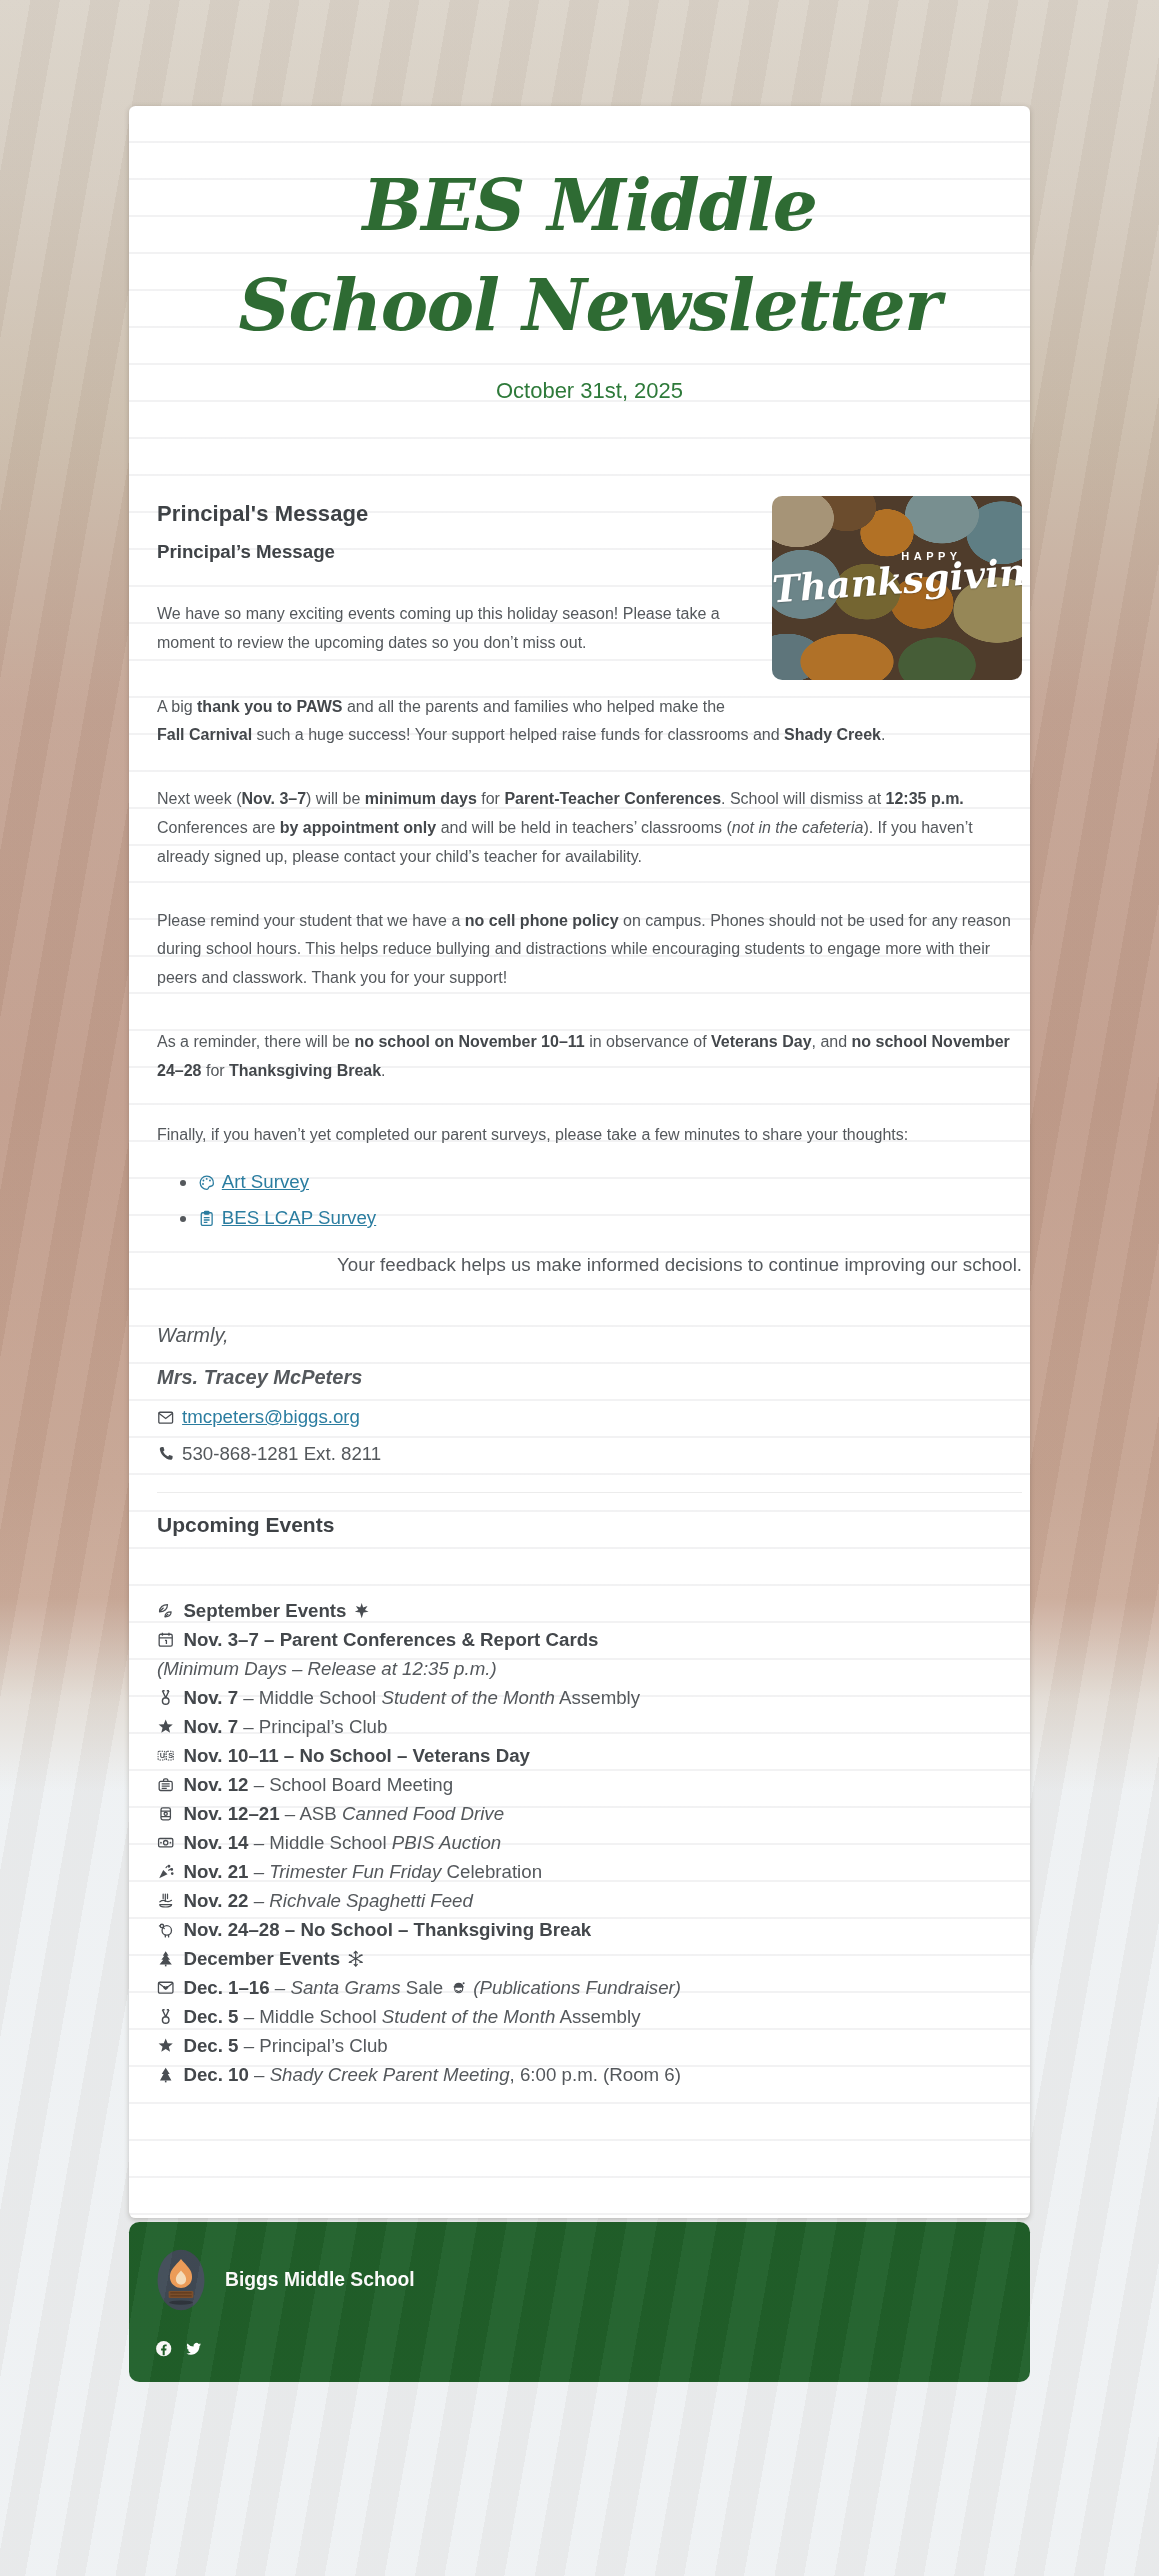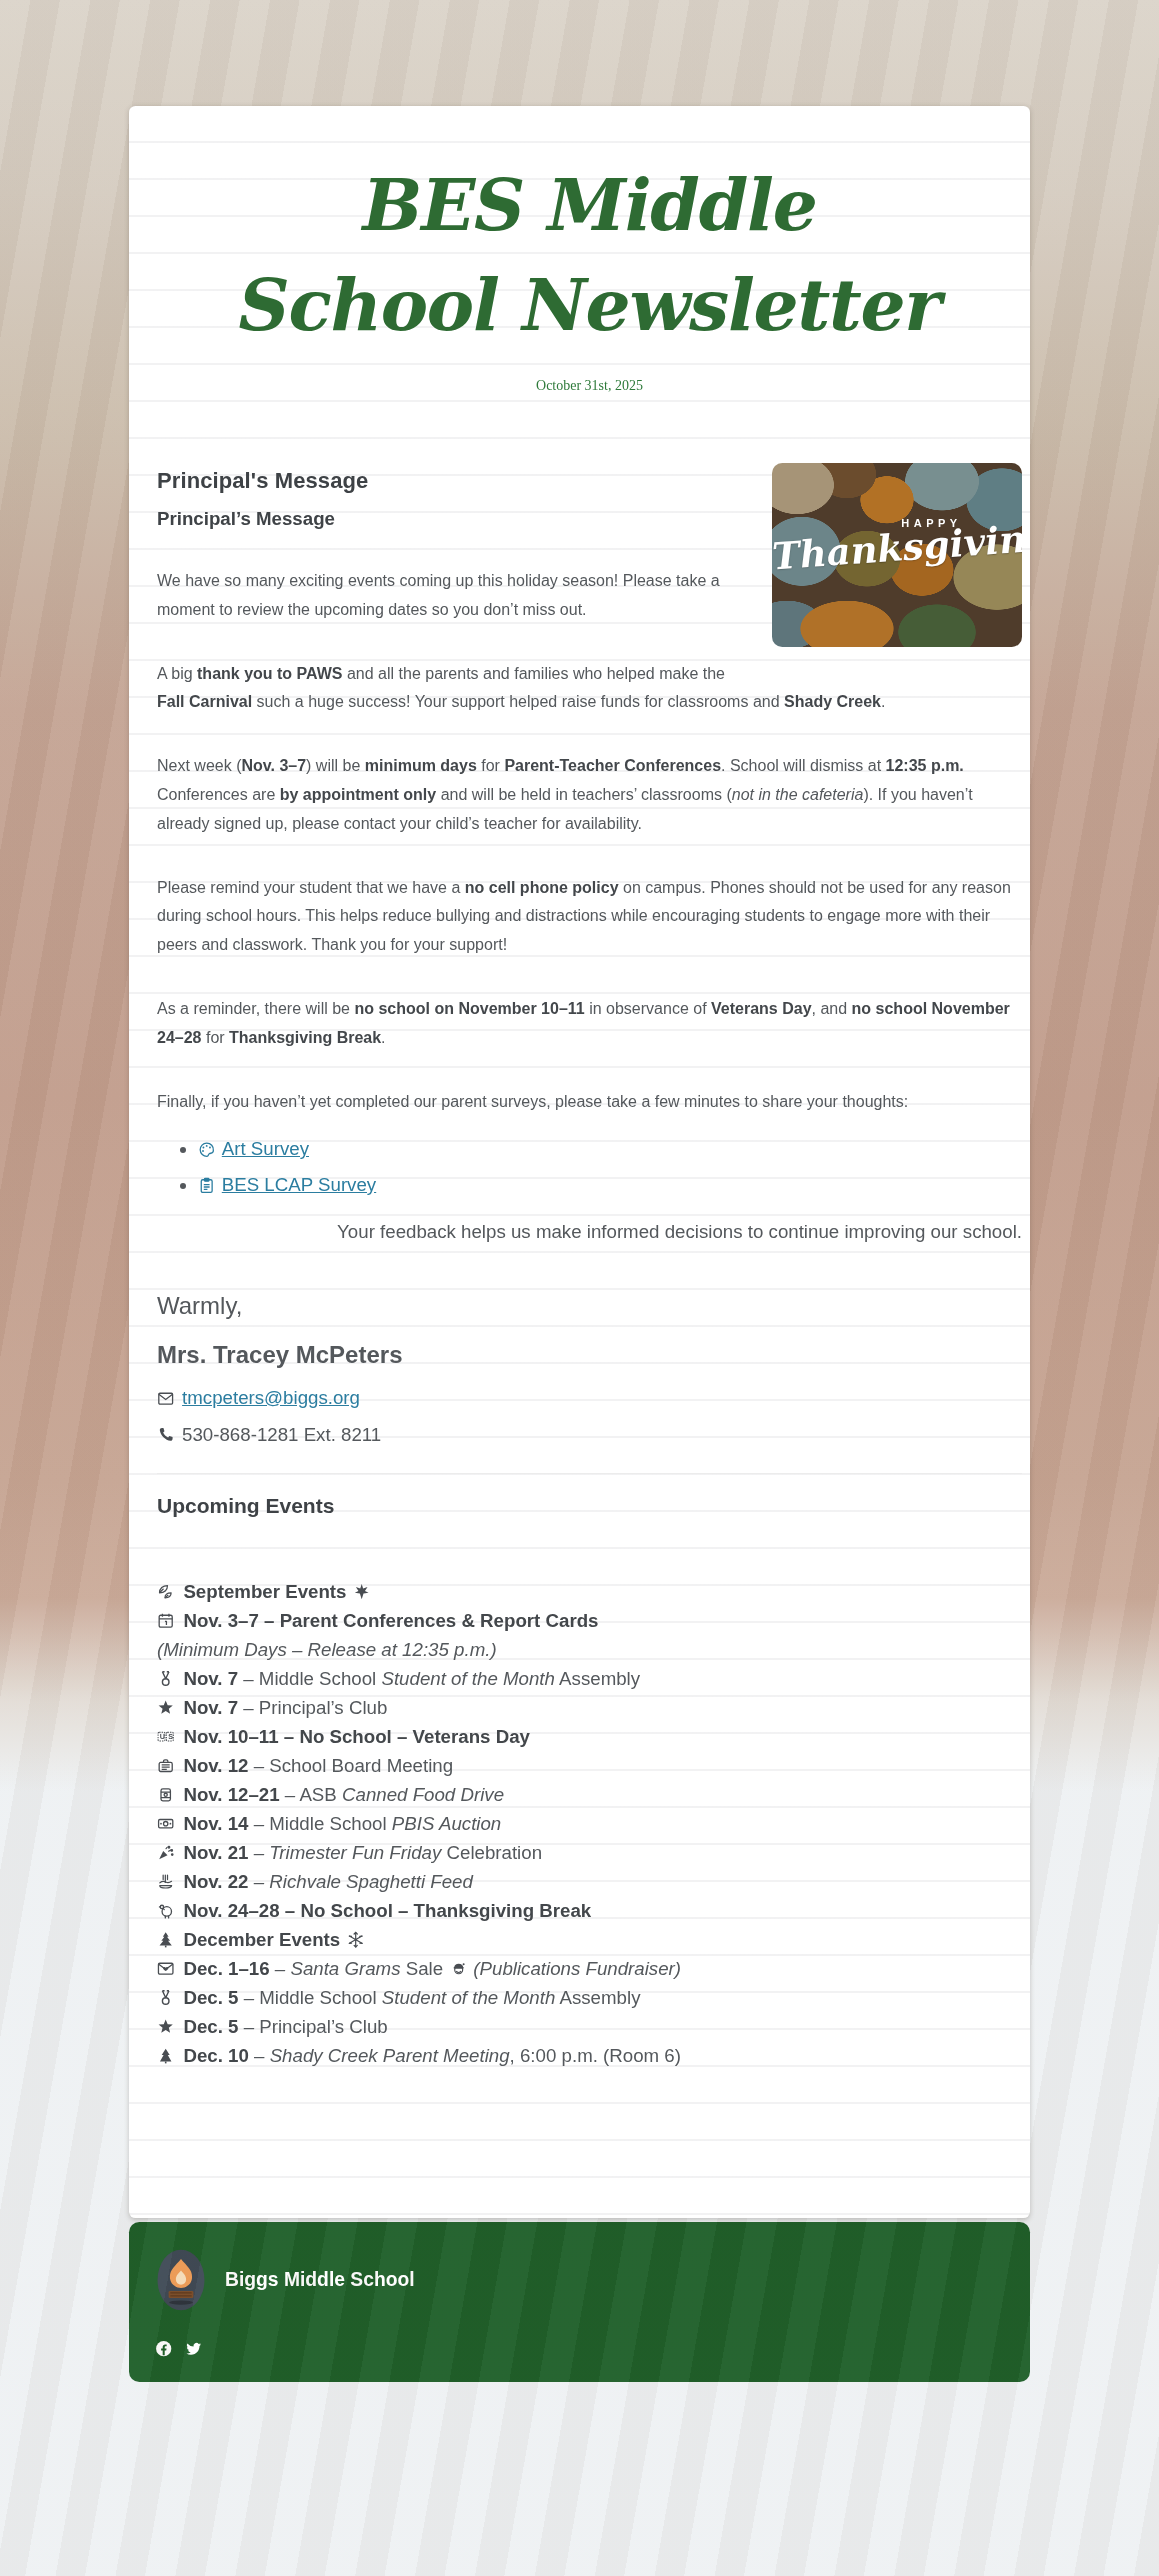--- a/index.html
+++ b/index.html
@@ -22,22 +22,22 @@
     padding:45px 8px 26px 28px;overflow:hidden;
     box-shadow:0 1.3px 5.2px rgba(60,50,40,.25);
     background-image:repeating-linear-gradient(180deg,rgba(0,0,0,0) 0 35px,rgba(70,70,85,.07) 35px 37px);
   }
   .nl-title{
     margin:5.2px 0 0;text-align:center;
     font-family:"DejaVu Serif",serif;font-style:italic;font-weight:bold;
     font-size:71px;line-height:1.4;letter-spacing:-1.3px;color:#2e6b33;
   }
   .nl-date{
-    margin:23px 0 74px;text-align:center;
-    font-family:Liberation Serif, serif;font-size:14px;color:#2e7a3a;
+    margin:23px 0 97px;text-align:center;
+    font-family:Liberation Sans, sans-serif;font-size:22px;color:#2e7a3a;
   }
   h1.sec{font-size:22px;color:#3e4246;margin:0 0 14px;font-weight:bold;letter-spacing:0.1px;}
   .subhead{font-size:18.7px;font-weight:bold;color:#3f4347;margin:0 0 37px;}
   .thanks-img{
     float:right;width:250px;height:184px;border-radius:10.3px;margin:-5.2px 0 17px 26px;
     position:relative;overflow:hidden;
     background-color:#5a4632;
     background-image:
       radial-gradient(ellipse 61px 48px at 10% 12%,#c9b794 0 60%,rgba(0,0,0,0) 61%),
       radial-gradient(ellipse 48px 40px at 30% 6%,#7e5a35 0 60%,rgba(0,0,0,0) 61%),
@@ -59,21 +59,21 @@
     display:block;font-family:"DejaVu Serif",serif;font-style:italic;font-weight:bold;
     font-size:37px;margin-top:-2.6px;transform:rotate(-4deg);
     text-shadow:0 0.6px 1.3px rgba(0,0,0,.35);
   }
   p.body{font-size:16px;color:#54585c;line-height:1.8;margin:0 0 35px;}
   p.body b, .ev b{color:#43474b;}
   a.lnk{color:#2b7da0;text-decoration:underline;}
   ul.surveys{margin:-19.3px 0 2px;padding-left:41px;font-size:18.7px;line-height:1.85;color:#54585c;}
   ul.surveys li{margin:1.3px 0;}
   .note{font-size:18.7px;color:#54585c;line-height:1.8;margin:12px 0 37px 41px;text-align:right;}
-  .signoff p{font-size:24px;color:#54585c;line-height:1.75;margin:0 0 6.4px;}
+  .signoff p{font-size:20px;color:#54585c;line-height:1.75;margin:0 0 6.4px;font-style:italic;}
   .sig-name{font-weight:bold;color:#43474b;}
   .contact{font-size:18.7px;line-height:1.75;margin:3.9px 0;color:#54585c;}
   .events-sec{border-top:0.6px solid #ececec;margin-top:22px;padding-top:19.3px;}
   h2.sec{font-size:21px;color:#3e4246;margin:0 0 59px;font-weight:bold;}
   .ev{font-size:18.7px;line-height:29px;color:#54585c;white-space:nowrap;}
   .ev.noicon{font-style:italic;}
   .ic{width:17.4px;height:17.4px;color:#494d52;vertical-align:-3.2px;margin-right:9px;}
   .ic.tail{margin-left:6.4px;margin-right:0;}
   .ic.mid{margin:0 6.4px;}
   .ic.link-ic{color:#2b7da0;margin-right:6.4px;}

